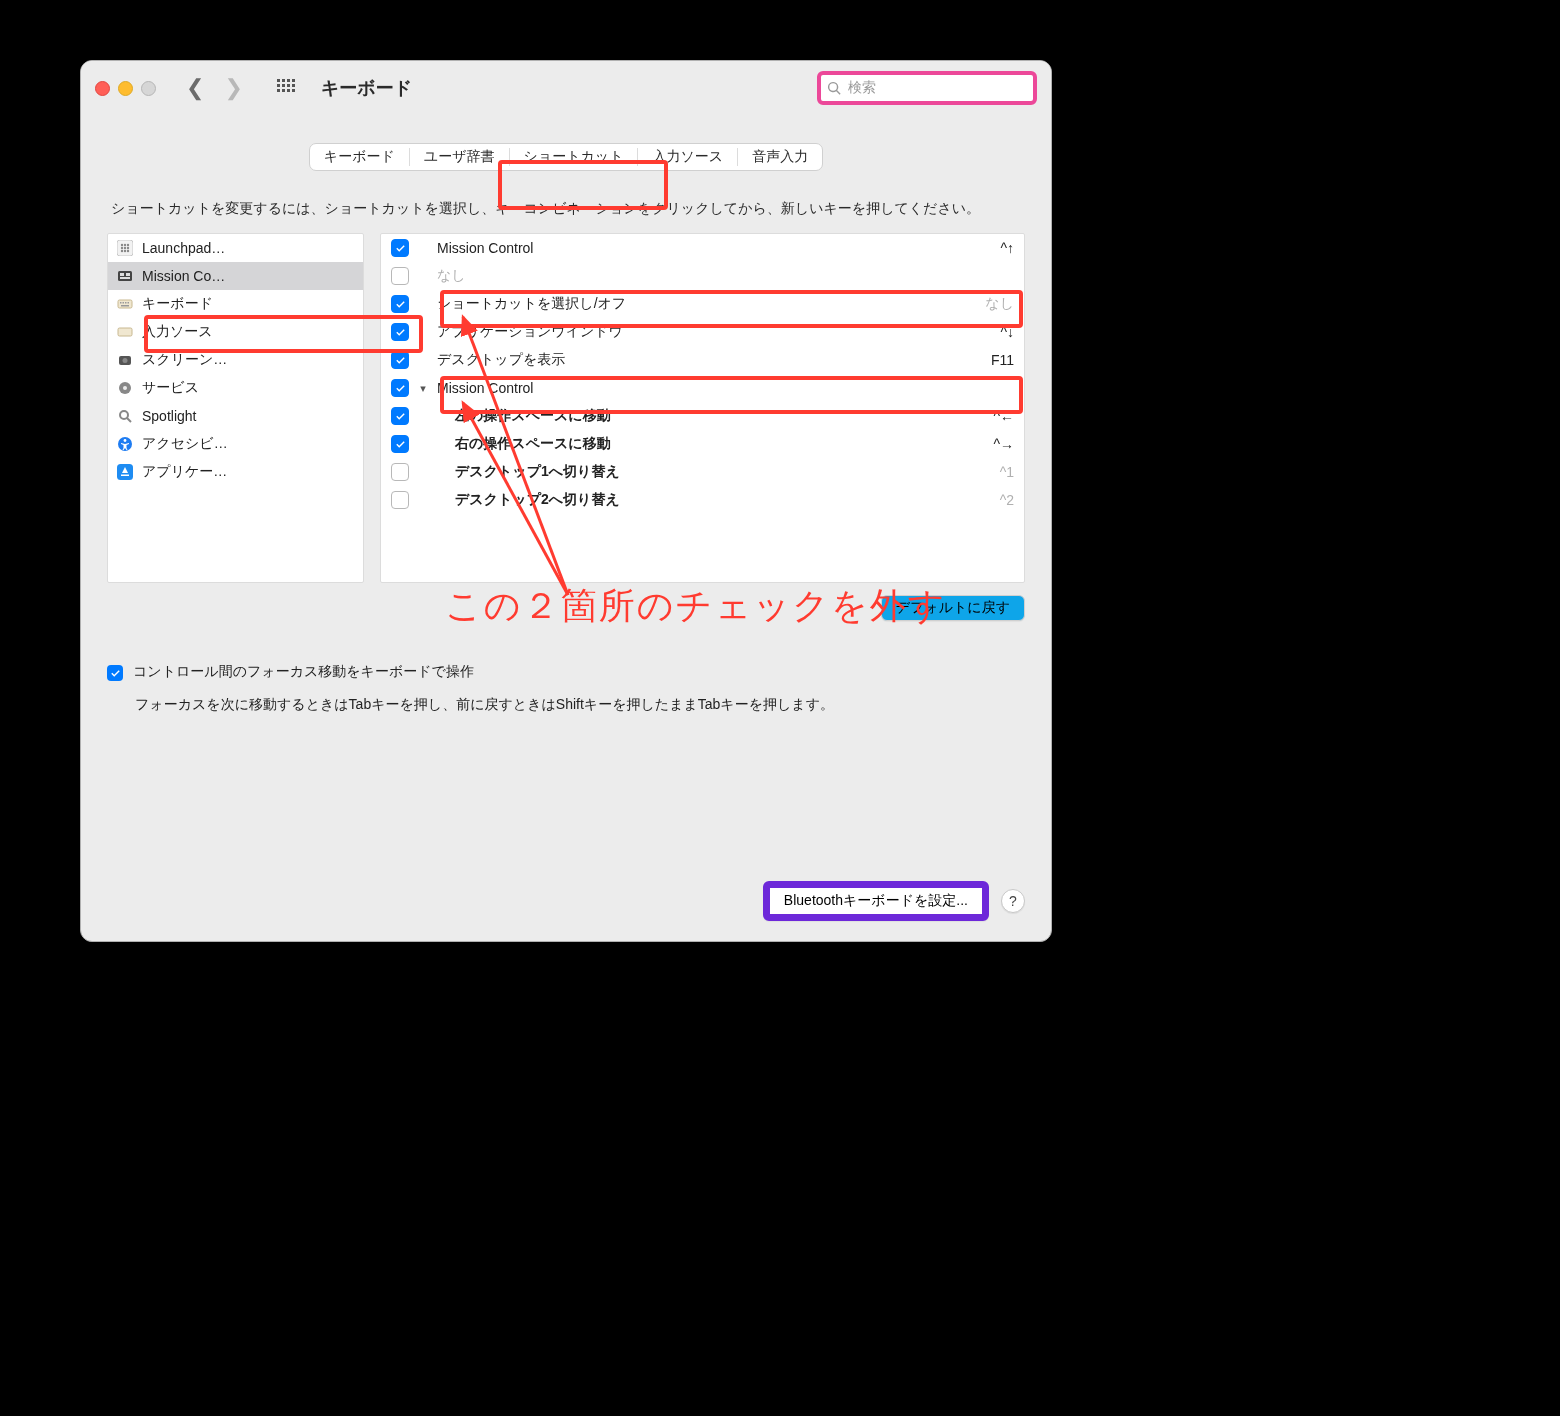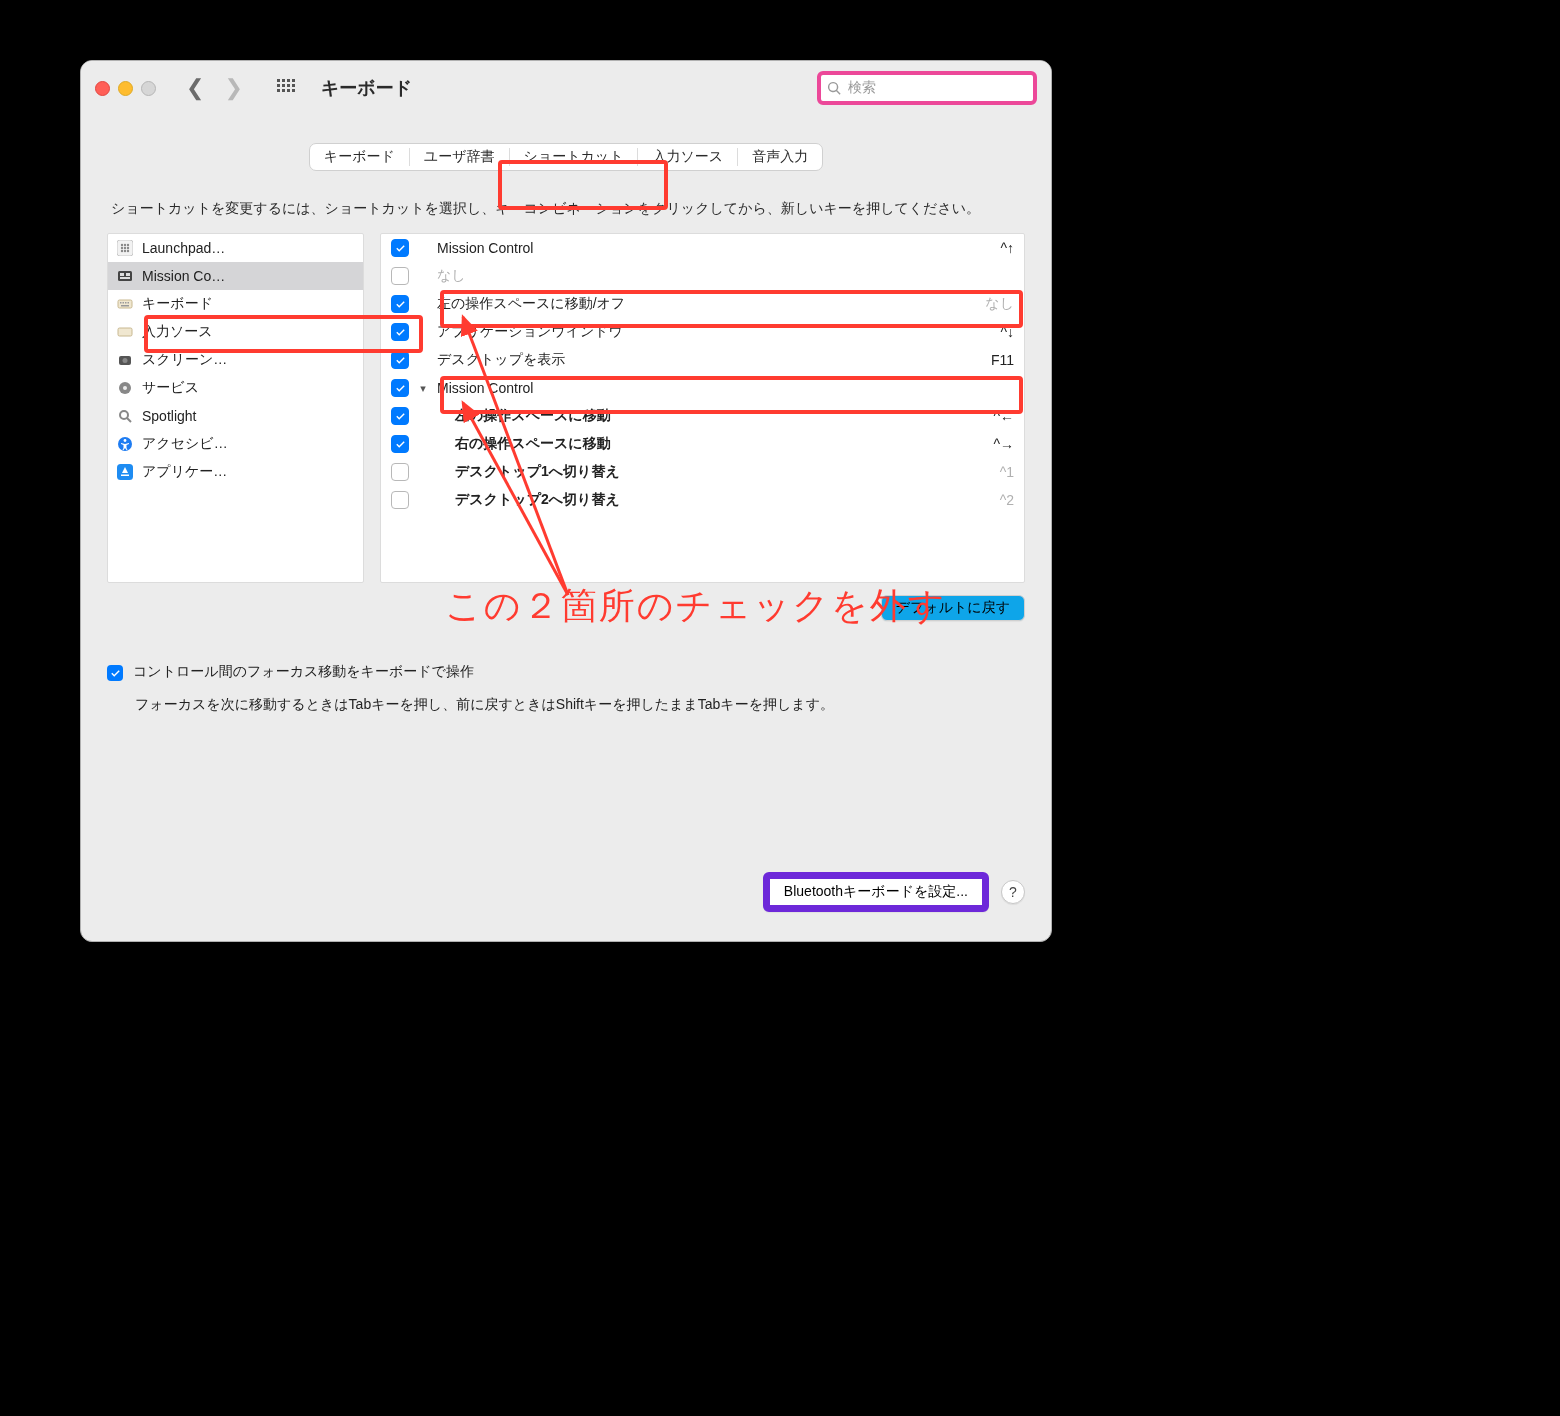--- a/index.html
+++ b/index.html
@@ -25,21 +25,21 @@
   .search{display:flex;align-items:center;width:200px;height:26px;background:#fff;border:4px solid #ec4899;border-radius:6px;padding:0 6px;color:#9a9a9a;}
   .search svg{width:15px;height:15px;margin-right:6px;fill:#9a9a9a;}
   .search span{font-size:14px;}
   
   .tabbar{display:flex;justify-content:center;padding:28px 0 14px 0;}
   .segctl{display:flex;align-items:center;background:#fff;border:1px solid #d0d0d0;border-radius:7px;height:26px;overflow:hidden;}
   .segctl .tab{padding:0 14px;font-size:14px;color:#2a2a2a;height:100%;display:flex;align-items:center;white-space:nowrap;}
   .segctl .sep{width:1px;height:18px;background:#dcdcdc;}
   .segctl .tab.active{background:#fff;}
   
-  .content{flex:1;padding:6px 26px 29px 26px;display:flex;flex-direction:column;}
+  .content{flex:1;padding:6px 26px 20px 26px;display:flex;flex-direction:column;}
   .hint{font-size:14px;color:#2a2a2a;line-height:1.6;padding:6px 4px 14px 4px;}
   .panes{display:flex;gap:16px;height:350px;}
   .pane{background:#fff;border:1px solid #dcdcdc;border-radius:2px;overflow:hidden;}
   .left{width:255px;}
   .right{flex:1;position:relative;}
   .cat{display:flex;align-items:center;height:28px;padding:0 8px;font-size:14px;color:#222;gap:8px;}
   .cat.sel{background:#d5d5d7;}
   .cat .ico{width:18px;height:18px;display:flex;align-items:center;justify-content:center;font-size:14px;border-radius:3px;}
   .cat .lbl{flex:1;white-space:nowrap;overflow:hidden;text-overflow:ellipsis;}
   .row{display:flex;align-items:center;height:28px;padding:0 10px;font-size:14px;color:#222;gap:8px;}
@@ -252,21 +252,21 @@
               <span class="disc"></span>
               <span class="key">なし</span>
             </div>
             <div class="row disabled">
               <span class="cb on">
                 <svg viewBox="0 0 12 12">
                   <path d="M4.6 9.5L1.4 6.3l1.1-1.1 2.1 2.1L9.5 2.5l1.1 1.1z"></path>
                 </svg>
               </span>
               <span class="disc"></span>
-              <span class="lbl">左の操作スペースに移動/オフ</span>
+              <span class="lbl">ショートカットを選択し/オフ</span>
               <span class="key">なし</span>
             </div>
             <div class="row">
               <span class="cb on">
                 <svg viewBox="0 0 12 12">
                   <path d="M4.6 9.5L1.4 6.3l1.1-1.1 2.1 2.1L9.5 2.5l1.1 1.1z"></path>
                 </svg>
               </span>
               <span class="disc"></span>
               <span class="lbl">アプリケーションウインドウ</span>

